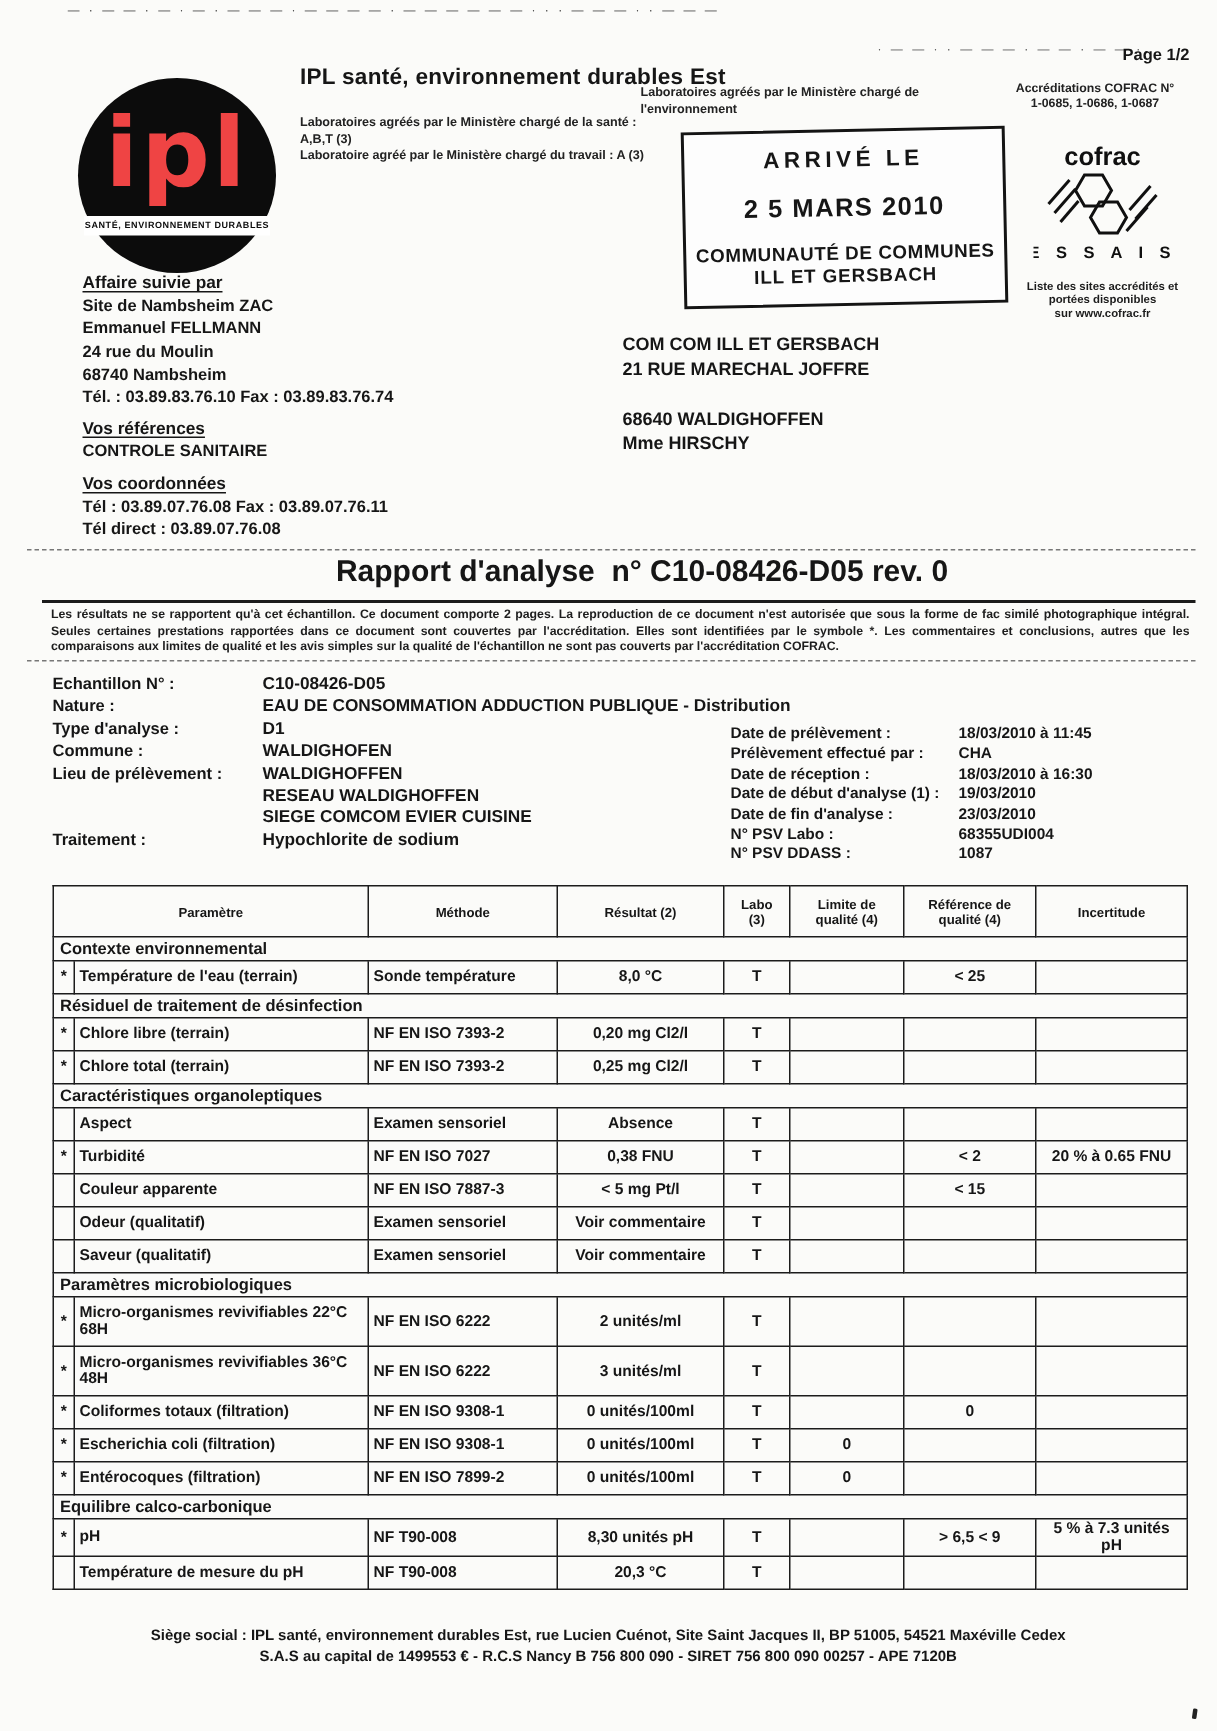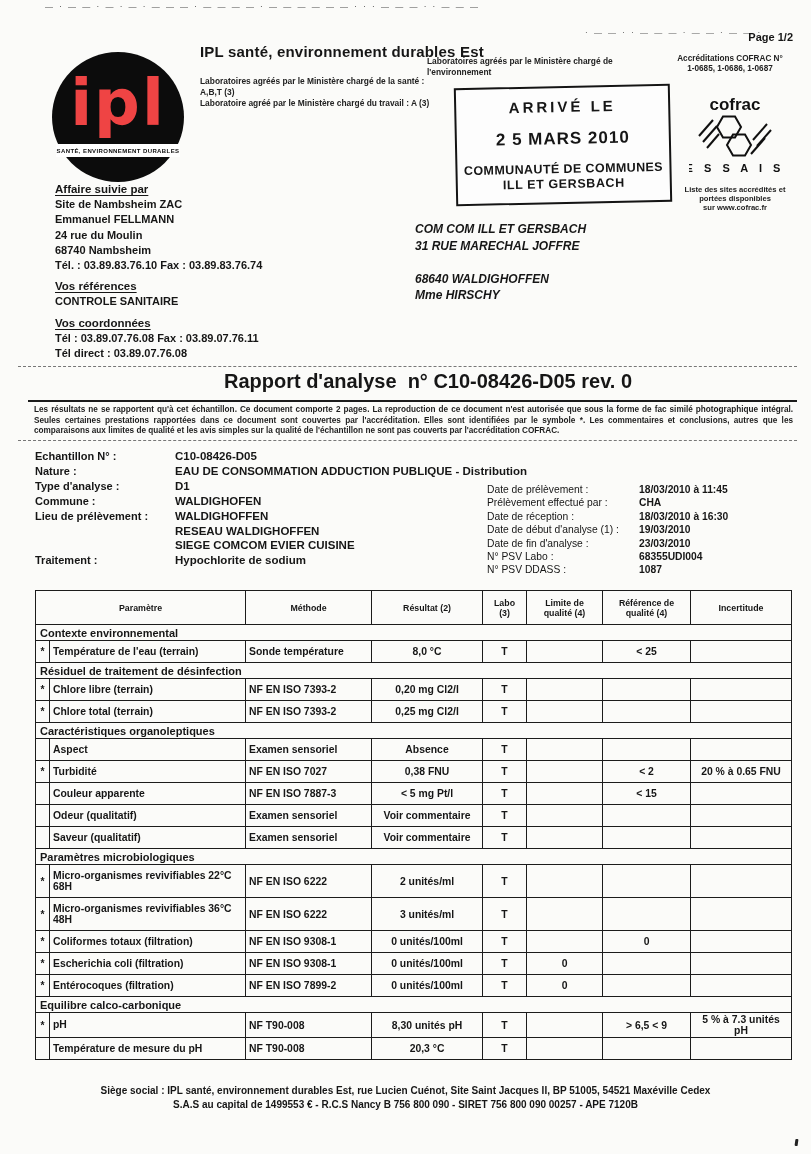--- a/index.html
+++ b/index.html
@@ -43,41 +43,41 @@
 
   
   .cofrac { top:96px; left:676px; width:118px; text-align:center; }
   .cofrac .note { font-size:7.6px; font-weight:600; line-height:9px; margin-top:3px; color:#1c1c1c; }
 
   
   .sender { top:182px; left:35px; width:330px; font-size:11px; line-height:15.2px; font-weight:600;margin-left:20px; }
   .sender .head { font-size:11.5px; font-weight:800; text-decoration:underline; text-underline-offset:2px; }
   .sender .gap { margin-top:6px; }
 
-  .recipient { top:221px; left:415px; width:330px; font-size:12px; font-weight:700; line-height:16.5px;font-style:italic; }
+  .recipient { top:221px; left:415px; width:330px; font-size:12px; font-weight:700; line-height:16.5px; }
   .recipient .blank { height:16.5px; }
 
   
   .rule-dash-top { top:366px; left:18px; right:14px; border-top:1.5px dashed #777; }
   .report-title { top:370px; left:0; width:100%; text-align:center; font-size:20px; font-weight:800; white-space:pre;padding-left:45px; }
   .rule-solid { top:400px; left:28px; right:14px; border-top:2.5px solid #1b1b1b; }
   .disclaimer { top:405px; left:34px; right:18px; font-size:8.2px; font-weight:600; line-height:10.6px;
     text-align:justify; color:#1d1d1d; }
   .rule-dash-bot { top:440px; left:18px; right:14px; border-top:1.5px dashed #777; }
 
   
   .sample { top:449px; left:35px; width:470px; }
   .info-row { display:flex; }
   .sample .info-row { line-height:14.9px;gap:12px; }
   .sample .info-label { width:128px; flex:none; font-size:11px; font-weight:600; }
   .sample .info-value { font-size:11.5px; font-weight:800; white-space:nowrap; }
 
   .dates { top:483px; left:487px; width:320px; }
   .dates .info-row { line-height:13.4px; }
-  .dates .info-label { width:152px; flex:none; font-size:10.3px; font-weight:400; }
+  .dates .info-label { width:152px; flex:none; font-size:10.3px; font-weight:700; }
   .dates .info-value { font-size:10.3px; font-weight:700; white-space:nowrap;text-align:right; }
 
   
   .tablewrap { top:590px; left:35px; width:756px; }
   table { border-collapse:collapse; table-layout:fixed; width:756px; }
   th, td { border:1.5px solid #1c1c1c; overflow:hidden; }
   thead th { font-size:8.8px; font-weight:700; text-align:center; white-space:pre-line;
     height:34px; padding:2px 1px; vertical-align:middle; }
   tr.section-row td { font-size:11px; font-weight:800; text-align:left; padding:1px 4px; height:16px; }
   tr.data-row { height:22px; }
@@ -158,21 +158,21 @@
   <div>Tél. : 03.89.83.76.10     Fax : 03.89.83.76.74</div>
   <div class="head gap">Vos références</div>
   <div>CONTROLE SANITAIRE</div>
   <div class="head gap">Vos coordonnées</div>
   <div>Tél : 03.89.07.76.08      Fax : 03.89.07.76.11</div>
   <div>Tél direct : 03.89.07.76.08</div>
 </div>
 
 <div class="abs recipient" id="recipient-block">
     <div>COM COM ILL ET GERSBACH</div>
-    <div>31 RUE MARECHAL JOFFRE</div>
+    <div>21 RUE MARECHAL JOFFRE</div>
     <div class="blank"></div>
     <div>68640 WALDIGHOFFEN</div>
     <div>Mme HIRSCHY</div>
   </div>
 
 <div class="abs rule-dash-top"></div>
 <div class="abs report-title">Rapport d'analyse  n° C10-08426-D05 rev. 0</div>
 <div class="abs rule-solid"></div>
 <div class="abs disclaimer">Les résultats ne se rapportent qu'à cet échantillon. Ce document comporte 2 pages. La reproduction de ce document n'est autorisée que sous la forme de fac similé photographique intégral. Seules certaines prestations rapportées dans ce document sont couvertes par l'accréditation. Elles sont identifiées par le symbole *. Les commentaires et conclusions, autres que les comparaisons aux limites de qualité et les avis simples sur la qualité de l'échantillon ne sont pas couverts par l'accréditation COFRAC.</div>
 <div class="abs rule-dash-bot"></div>

